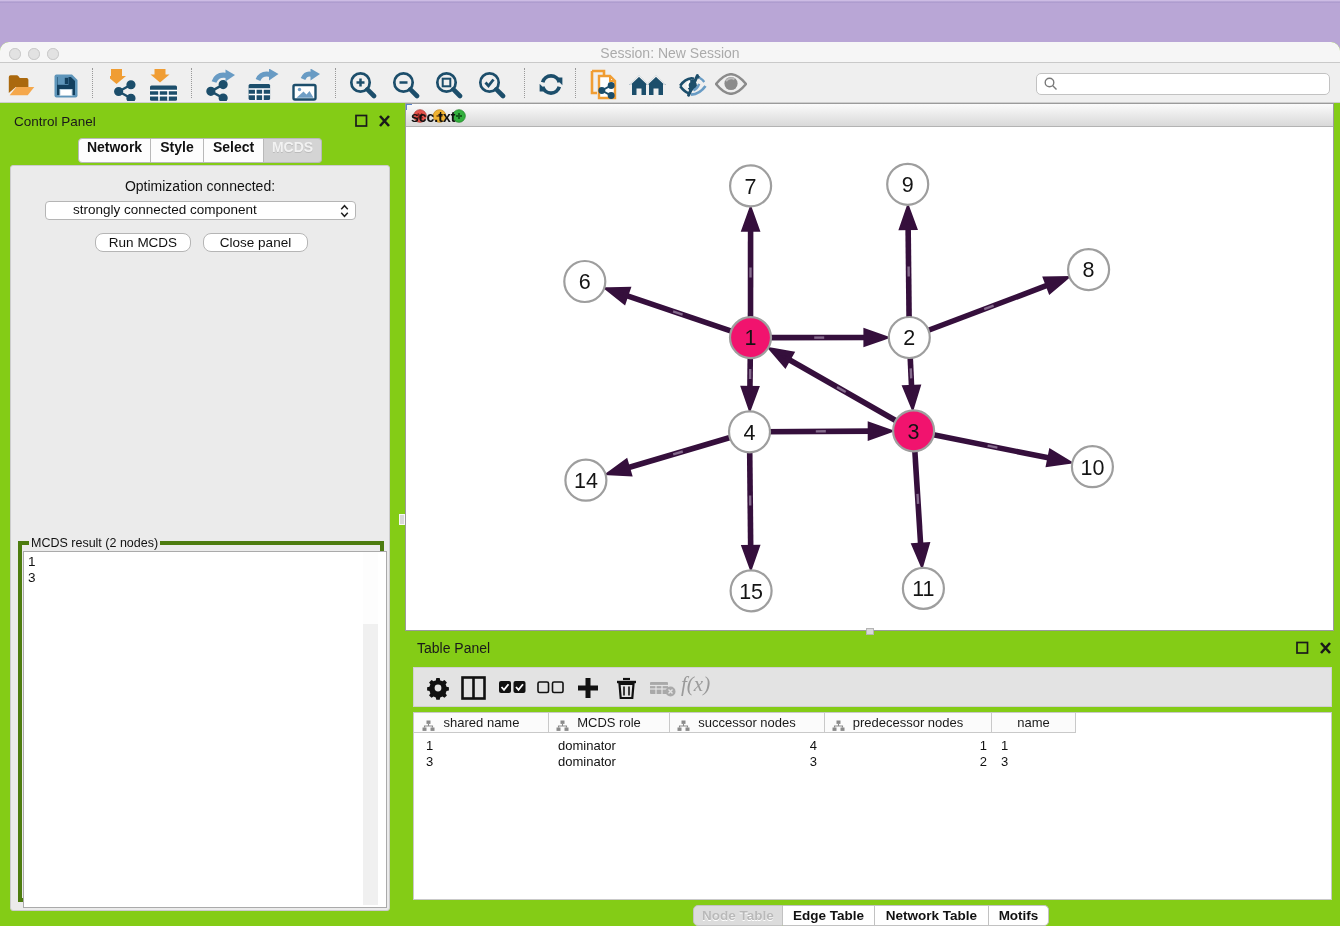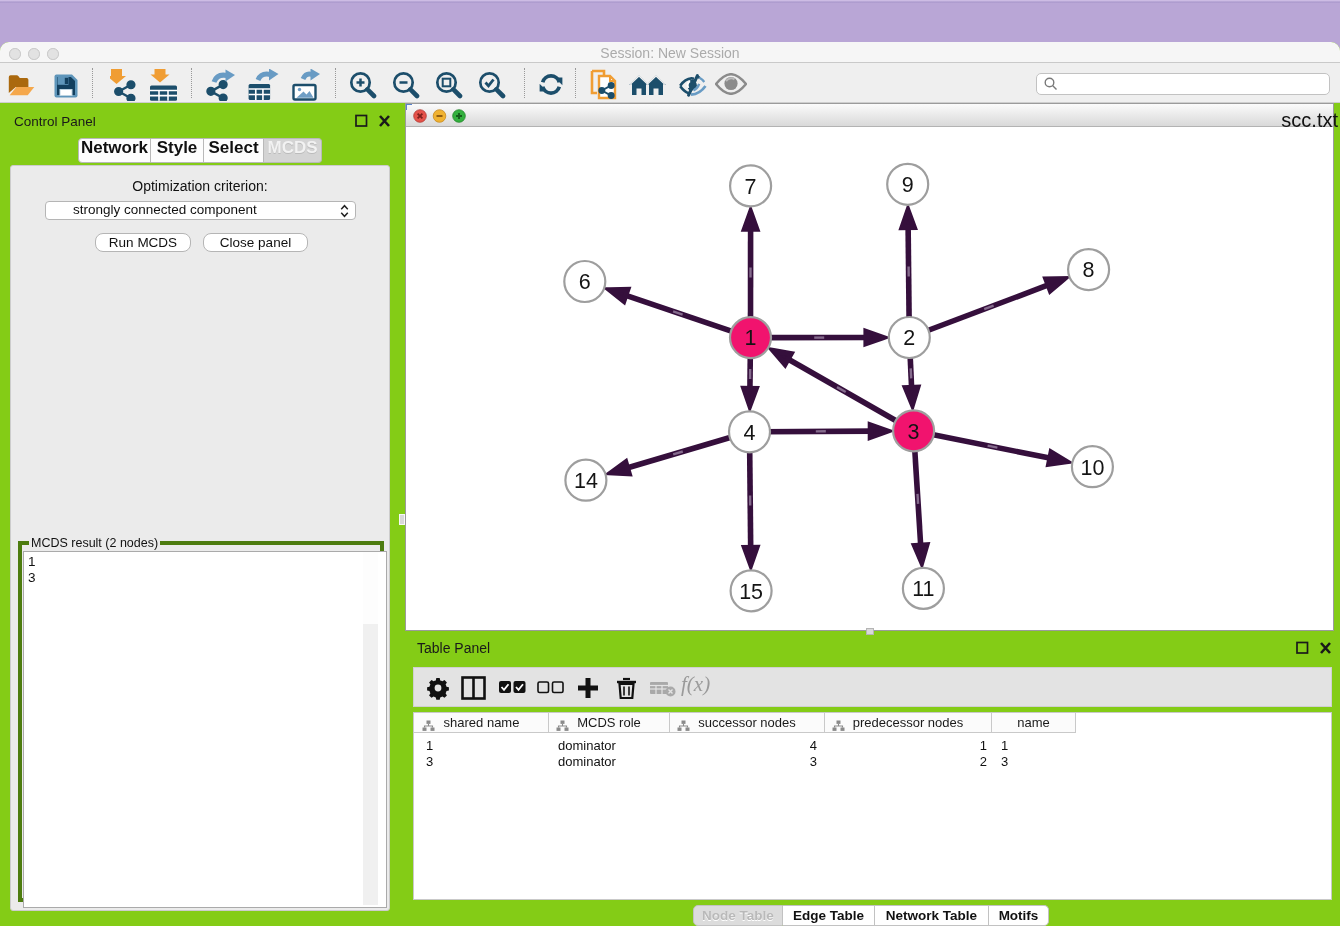--- a/index.html
+++ b/index.html
@@ -10,21 +10,21 @@
   .titlebar { position:absolute; left:0; top:0; width:1340px; height:21px; background:#f6f6f6; border-bottom:1px solid #c9c9c9; }
   .tl { position:absolute; top:6px; width:11.5px; height:11.5px; border-radius:50%; background:#e2e2e2; border:1px solid #c5c5c5; }
   .title-text { position:absolute; top:3px; left:0; width:100%; text-align:center; font-size:14px; color:#ababab; }
   .toolbar { position:absolute; left:0; top:21px; width:1340px; height:40px; background:#efefef; border-bottom:1px solid #cecece; }
   .tbi { position:absolute; }
   .tsep { position:absolute; top:5px; height:30px; border-left:1px dotted #999; width:0; }
   .search { position:absolute; left:1036px; top:10px; width:294px; height:22px; background:#fff; border:1px solid #c2c2c2; border-radius:5px; }
   .cp-title { position:absolute; left:14px; top:72px; font-size:13.5px; color:#1a1a1a; }
   .cptabs { position:absolute; left:0; top:96px; width:397px; height:19px; }
   .cptab { position:absolute; top:0; height:25px; background:#fdfdfd; border:1px solid #b9b9b9; border-left-width:0;
-           font-size:17px; font-weight:bold; color:#111; text-align:center; line-height:17px; }
+           font-size:14px; font-weight:bold; color:#111; text-align:center; line-height:17px; }
   .cptab:first-child { border-left-width:1px; }
   .cptab.sel { background:#d4d4d4; color:#f2f2f2; text-shadow:0 1px 0 #bbb; }
   .cpbody { position:absolute; left:10px; top:123px; width:380px; height:746px; background:#ebebeb;
             border:1px solid #cccccc; border-radius:3px; }
   .cpdrop { position:absolute; left:34px; top:35px; width:311px; height:19px; background:#fff;
             border:1px solid #b5b5b5; border-radius:4px; font-size:13.5px; color:#111; padding-left:27px; line-height:16px; }
   .cpbtn { position:absolute; top:67px; height:19px; background:#fff; border:1px solid #b5b5b5; border-radius:8px;
            font-size:13.5px; color:#111; text-align:center; line-height:17px; }
   .mcds { position:absolute; left:7px; top:370px; width:366px; height:366px; border:4px solid #4d7c0f; }
   .mcds legend { font-size:12.5px; color:#111; margin-left:7px; padding:0 2px; }
@@ -217,21 +217,21 @@
  <rect x="1" y="1.5" width="10.5" height="10.5" fill="none" stroke="#1a1a1a" stroke-width="1.7"></rect>
  <path d="M25 2 L34 12 M34 2 L25 12" stroke="#1a1a1a" stroke-width="2.6"></path>
 </svg>
 <div class="cptabs">
   <div class="cptab" style="left:78px;width:73px;border-radius:4px 0 0 4px">Network</div>
   <div class="cptab" style="left:151px;width:53px">Style</div>
   <div class="cptab" style="left:204px;width:60px">Select</div>
   <div class="cptab sel" style="left:264px;width:58px;border-radius:0 4px 4px 0">MCDS</div>
 </div>
 <div class="cpbody">
-  <div style="position:absolute;left:0;top:12px;width:100%;text-align:center;font-size:14px;color:#111">Optimization criterion:</div>
+  <div style="position:absolute;left:0;top:12px;width:100%;text-align:center;font-size:14px;color:#111">Optimization connected:</div>
   <div class="cpdrop">strongly connected component
     <svg width="9" height="14" viewBox="0 0 11 16" style="position:absolute;right:6px;top:2px">
       <path d="M1.5 6 L5.5 1.5 L9.5 6" fill="none" stroke="#222" stroke-width="1.8"></path>
       <path d="M1.5 10 L5.5 14.5 L9.5 10" fill="none" stroke="#222" stroke-width="1.8"></path>
     </svg>
   </div>
   <div class="cpbtn" style="left:84px;width:96px">Run MCDS</div>
   <div class="cpbtn" style="left:192px;width:105px">Close panel</div>
   <fieldset class="mcds">
         <legend>MCDS result (2 nodes)</legend>
@@ -242,21 +242,21 @@
   <div class="netframe">
     <div class="nettitle">
 <svg width="60" height="14" viewBox="0 0 60 14" style="position:absolute;left:7px;top:5px">
  <circle cx="7" cy="7" r="6.3" fill="#e5524a" stroke="#b13d38" stroke-width="0.8"></circle>
  <path d="M4.6 4.6 L9.4 9.4 M9.4 4.6 L4.6 9.4" stroke="#7e201d" stroke-width="1.8"></path>
  <circle cx="26.5" cy="7" r="6.3" fill="#f0b231" stroke="#c68c26" stroke-width="0.8"></circle>
  <line x1="23.5" y1="7" x2="29.5" y2="7" stroke="#8f5d12" stroke-width="1.9"></line>
  <circle cx="46" cy="7" r="6.3" fill="#33b03e" stroke="#27862f" stroke-width="0.8"></circle>
  <path d="M43 7 L49 7 M46 4 L46 10" stroke="#145c1b" stroke-width="1.9"></path>
 </svg>
-<div style="position:absolute;left:5px;top:5px;width:100%;text-align:right;font-size:20px;font-weight:normal;color:#111">scc.txt</div>
+<div style="position:absolute;left:5px;top:5px;width:100%;text-align:left;font-size:14px;font-weight:bold;color:#111">scc.txt</div>
 <div style="position:absolute;left:0;top:0;width:6px;height:1px;background:#5a83cc"></div>
 <div style="position:absolute;left:0;top:0;width:1px;height:6px;background:#5a83cc"></div>
       </div>
     <div class="netcanvas"><svg width="927" height="502" viewBox="0 0 927 502">
           <g stroke="#350f3c" stroke-width="5.6" fill="#350f3c">
             <line x1="344.5" y1="209.6" x2="344.6" y2="99.0"></line>
             <polygon points="344.6,84.5 350.5,101.0 338.7,101.0"></polygon>
             <line x1="344.5" y1="209.6" x2="217.7" y2="166.7"></line>
             <polygon points="204.0,162.0 221.5,161.7 217.7,172.9"></polygon>
             <line x1="344.5" y1="209.6" x2="462.2" y2="209.5"></line>

